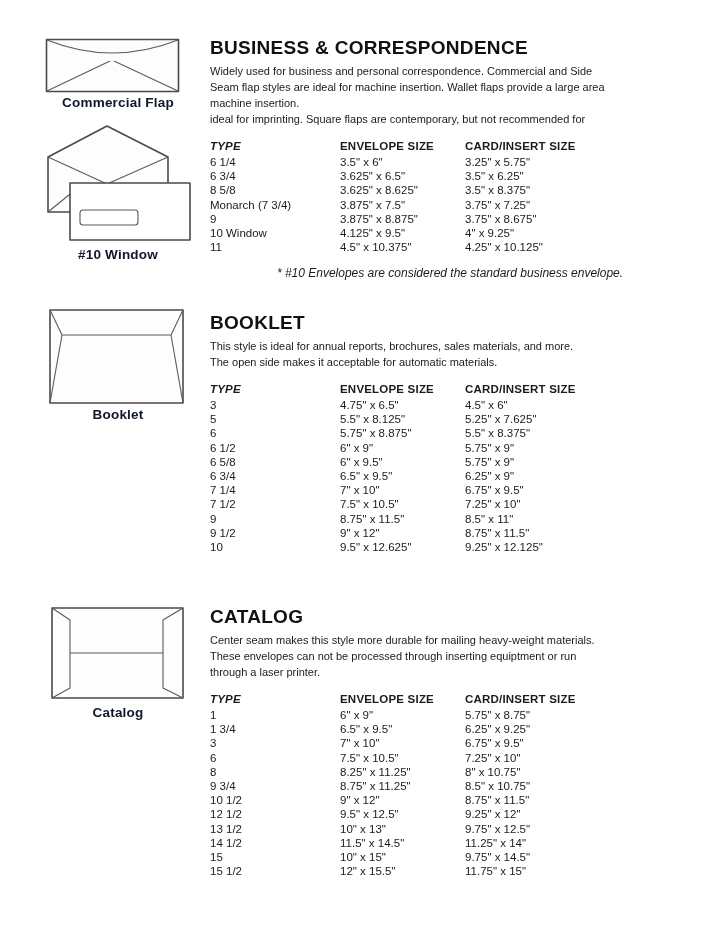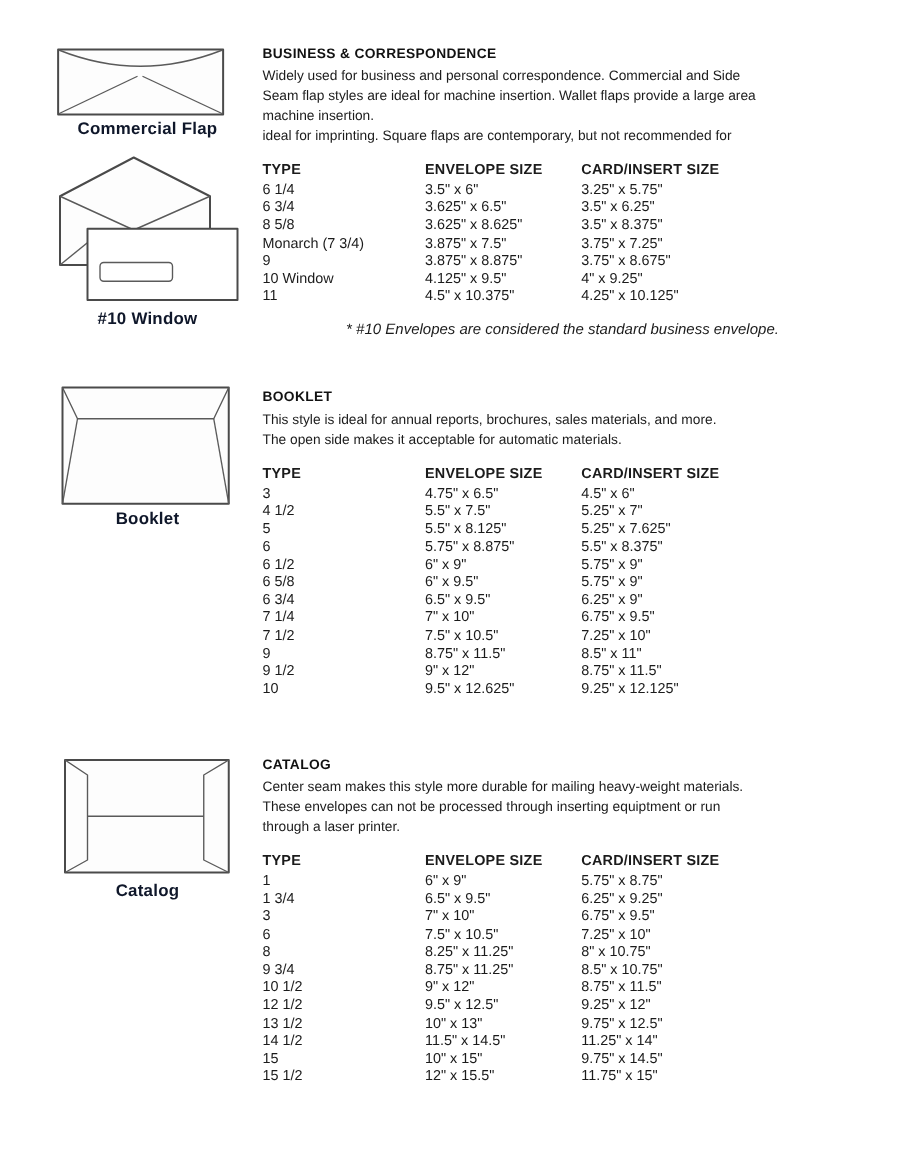--- a/index.html
+++ b/index.html
@@ -15,34 +15,34 @@
   .fig-label{
     position:absolute;left:18px;width:200px;text-align:center;
     font-weight:bold;font-size:13.5px;color:#0f172a;letter-spacing:.2px;
   }
   .env-outline{fill:#fdfdfd;stroke:#4a4a4a;stroke-width:1.6;stroke-linejoin:round;}
   .env-line{fill:none;stroke:#5a5a5a;stroke-width:1.1;stroke-linejoin:round;}
   .env-front{fill:#ffffff;stroke:#4a4a4a;stroke-width:1.6;stroke-linejoin:round;}
   
   .section{position:absolute;left:210px;width:480px;}
   .sec-heading{
-    font-size:11px;font-weight:bold;margin:0 0 4px 0;
+    font-size:19px;font-weight:bold;margin:0 0 4px 0;
     letter-spacing:.3px;color:#111;
   }
   .pline{font-size:11px;line-height:16px;white-space:nowrap;}
   .para{margin:0 0 13px 0;}
   table.spec-table{border-collapse:collapse;margin:0 0 10px 0;}
   table.spec-table th{
     text-align:left;font-size:11.5px;font-weight:bold;
     padding:0 0 3px 0;letter-spacing:.2px;white-space:nowrap;
   }
   table.spec-table td{
     font-size:11.5px;line-height:14.2px;padding:0;white-space:nowrap;
   }
-  table.spec-table th:nth-child(1){width:130px;}
+  table.spec-table th:nth-child(1){width:130px;font-style:italic;}
   table.spec-table th:nth-child(2){width:125px;}
   table.spec-table th:nth-child(3){width:150px;}
   .footnote{font-size:12px;font-style:italic;margin-top:12px;color:#1b1b1b;text-align:center;}
 </style>
 </head>
 <body>
 
 <div class="page">
 
   <div class="fig" style="left:45px;top:38px;">
@@ -160,25 +160,20 @@
           <th>CARD/INSERT SIZE</th>
         </tr>
       </thead>
       <tbody>
           <tr>
             <td>3</td>
             <td>4.75" x 6.5"</td>
             <td>4.5" x 6"</td>
           </tr>
           <tr>
-            <td>4 1/2</td>
-            <td>5.5" x 7.5"</td>
-            <td>5.25" x 7"</td>
-          </tr>
-          <tr>
             <td>5</td>
             <td>5.5" x 8.125"</td>
             <td>5.25" x 7.625"</td>
           </tr>
           <tr>
             <td>6</td>
             <td>5.75" x 8.875"</td>
             <td>5.5" x 8.375"</td>
           </tr>
           <tr>

